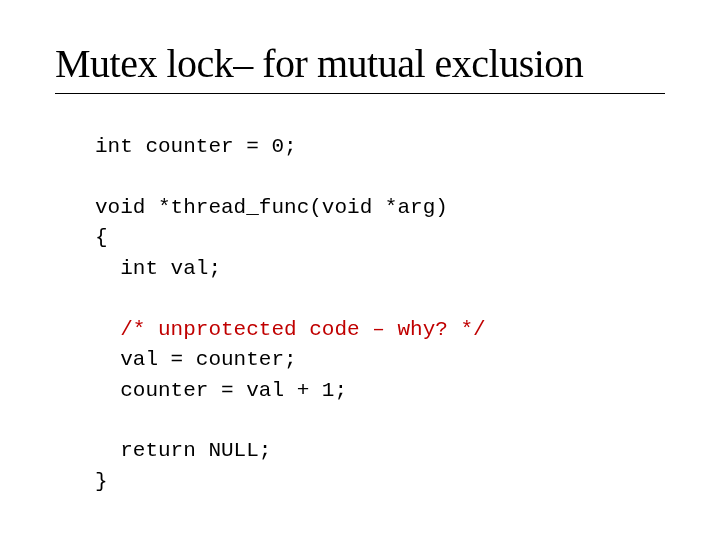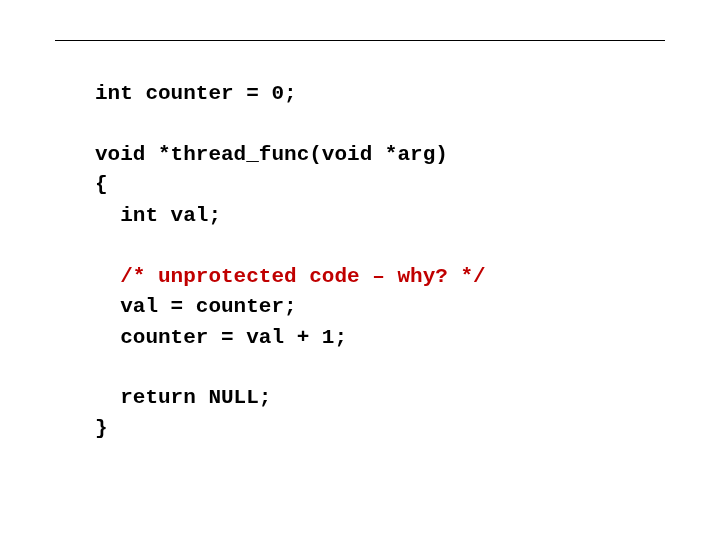--- a/index.html
+++ b/index.html
@@ -21,34 +21,35 @@
       margin: 0 0 6px 0;
       letter-spacing: -0.5px;
     }
     .title-underline {
       border-bottom: 1.5px solid #000000;
       margin-bottom: 38px;
     }
     .code-block {
       font-family: 'Courier New', Courier, monospace;
       font-size: 21px;
-      font-weight: bold;
+      font-weight: normal;
       color: #000000;
       line-height: 1.45;
       white-space: pre;
       padding-left: 40px;
     }
     .comment {
       color: #c00000;
     }
   </style>
 </head>
 <body>
 
 <div class="slide">
+  <h1 class="title">Mutex lock– for mutual exclusion</h1>
   <div class="title-underline"></div>
   <div class="code-block"><span>int counter = 0;</span>
 <span></span>
 <span>void *thread_func(void *arg)</span>
 <span>{</span>
 <span>  int val;</span>
 <span></span>
 <span class="comment">  /* unprotected code – why? */</span>
 <span>  val = counter;</span>
 <span>  counter = val + 1;</span>

